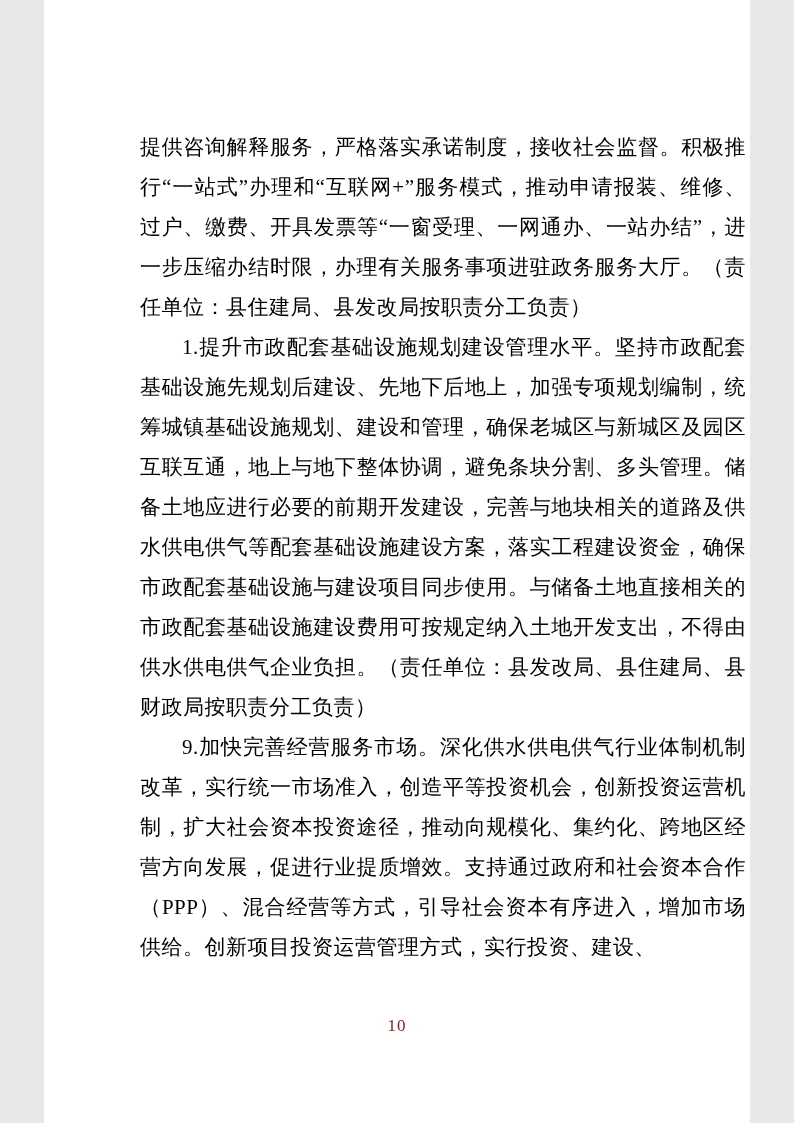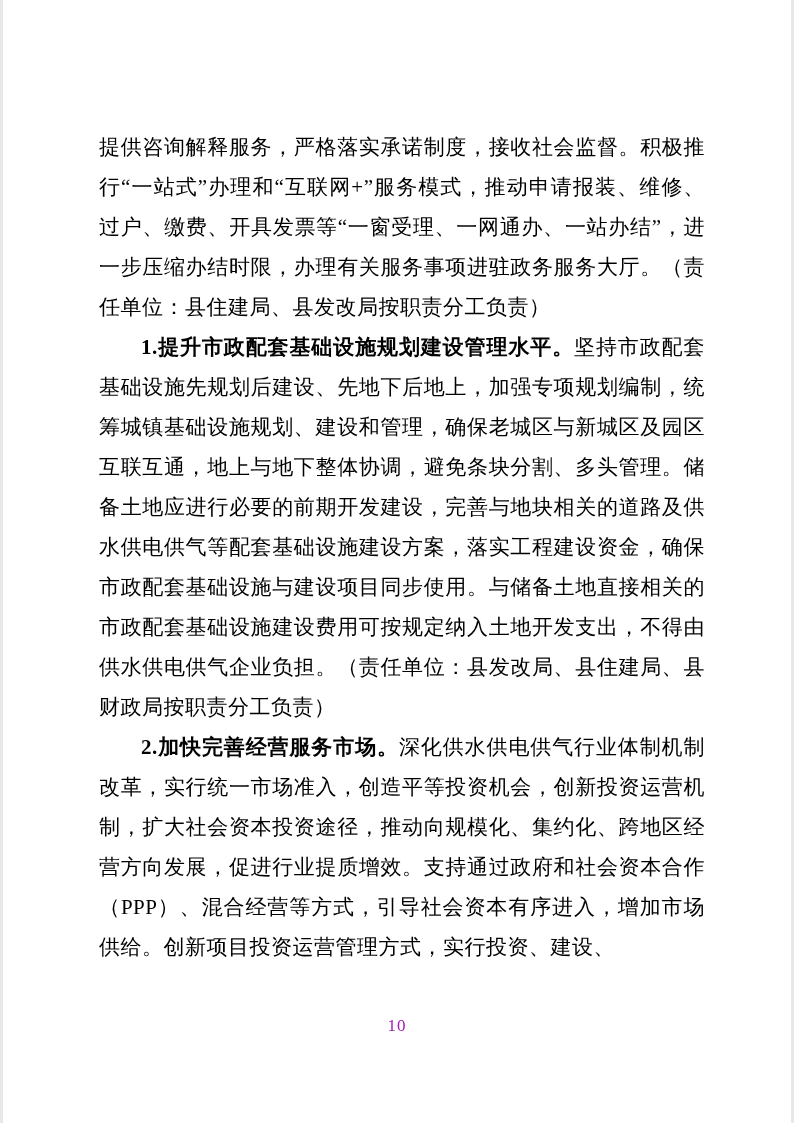--- a/index.html
+++ b/index.html
@@ -2,21 +2,21 @@
 <html><head>
 <meta charset="utf-8">
 <style>
   html, body {
     margin: 0;
     padding: 0;
     background: #e8e8e8;
   }
   .page {
     position: relative;
-    width: 788px;
+    width: 706px;
     height: 1123px;
     margin: 0 auto;
     background: #ffffff;
     overflow: hidden;
     font-family: "Liberation Serif", "DejaVu Serif", serif;
     color: #000000;
   }
   .body-text {
     position: absolute;
     left: 96px;
@@ -32,42 +32,42 @@
     margin: 0;
     text-indent: 2em;
   }
   .para.no-indent {
     text-indent: 0;
   }
   .heading {
     font-weight: bold;
   }
   .lead {
-    font-weight: bold;
+    font-weight: normal;
   }
   .page-number {
     position: absolute;
     left: 0;
     right: 0;
     top: 1016px;
     text-align: center;
     font-size: 17px;
     letter-spacing: 1px;
-    color: #a21caf;
+    color: #7f1d1d;
   }
 </style>
 </head>
 <body>
 
 <div class="page">
   <div class="body-text">
 
     <p class="para no-indent"><span>提供咨询解释服务，严格落实承诺制度，接收社会监督。积极推行“一站式”办理和“互联网+”服务模式，推动申请报装、维修、过户、缴费、开具发票等“一窗受理、一网通办、一站办结”，进一步压缩办结时限，办理有关服务事项进驻政务服务大厅。（责任单位：县住建局、县发改局按职责分工负责）</span></p>
 
 
     <p class="para"><span class="lead">1.提升市政配套基础设施规划建设管理水平。</span><span>坚持市政配套基础设施先规划后建设、先地下后地上，加强专项规划编制，统筹城镇基础设施规划、建设和管理，确保老城区与新城区及园区互联互通，地上与地下整体协调，避免条块分割、多头管理。储备土地应进行必要的前期开发建设，完善与地块相关的道路及供水供电供气等配套基础设施建设方案，落实工程建设资金，确保市政配套基础设施与建设项目同步使用。与储备土地直接相关的市政配套基础设施建设费用可按规定纳入土地开发支出，不得由供水供电供气企业负担。（责任单位：县发改局、县住建局、县财政局按职责分工负责）</span></p>
 
-    <p class="para"><span class="lead">2.加快完善经营服务市场。</span><span>深化供水供电供气行业体制机制改革，实行统一市场准入，创造平等投资机会，创新投资运营机制，扩大社会资本投资途径，推动向规模化、集约化、跨地区经营方向发展，促进行业提质增效。支持通过政府和社会资本合作（PPP）、混合经营等方式，引导社会资本有序进入，增加市场供给。创新项目投资运营管理方式，实行投资、建设、</span></p>
+    <p class="para"><span class="lead">9.加快完善经营服务市场。</span><span>深化供水供电供气行业体制机制改革，实行统一市场准入，创造平等投资机会，创新投资运营机制，扩大社会资本投资途径，推动向规模化、集约化、跨地区经营方向发展，促进行业提质增效。支持通过政府和社会资本合作（PPP）、混合经营等方式，引导社会资本有序进入，增加市场供给。创新项目投资运营管理方式，实行投资、建设、</span></p>
 
   </div>
 
   <div class="page-number">10</div>
 </div>
 
 </body></html>

